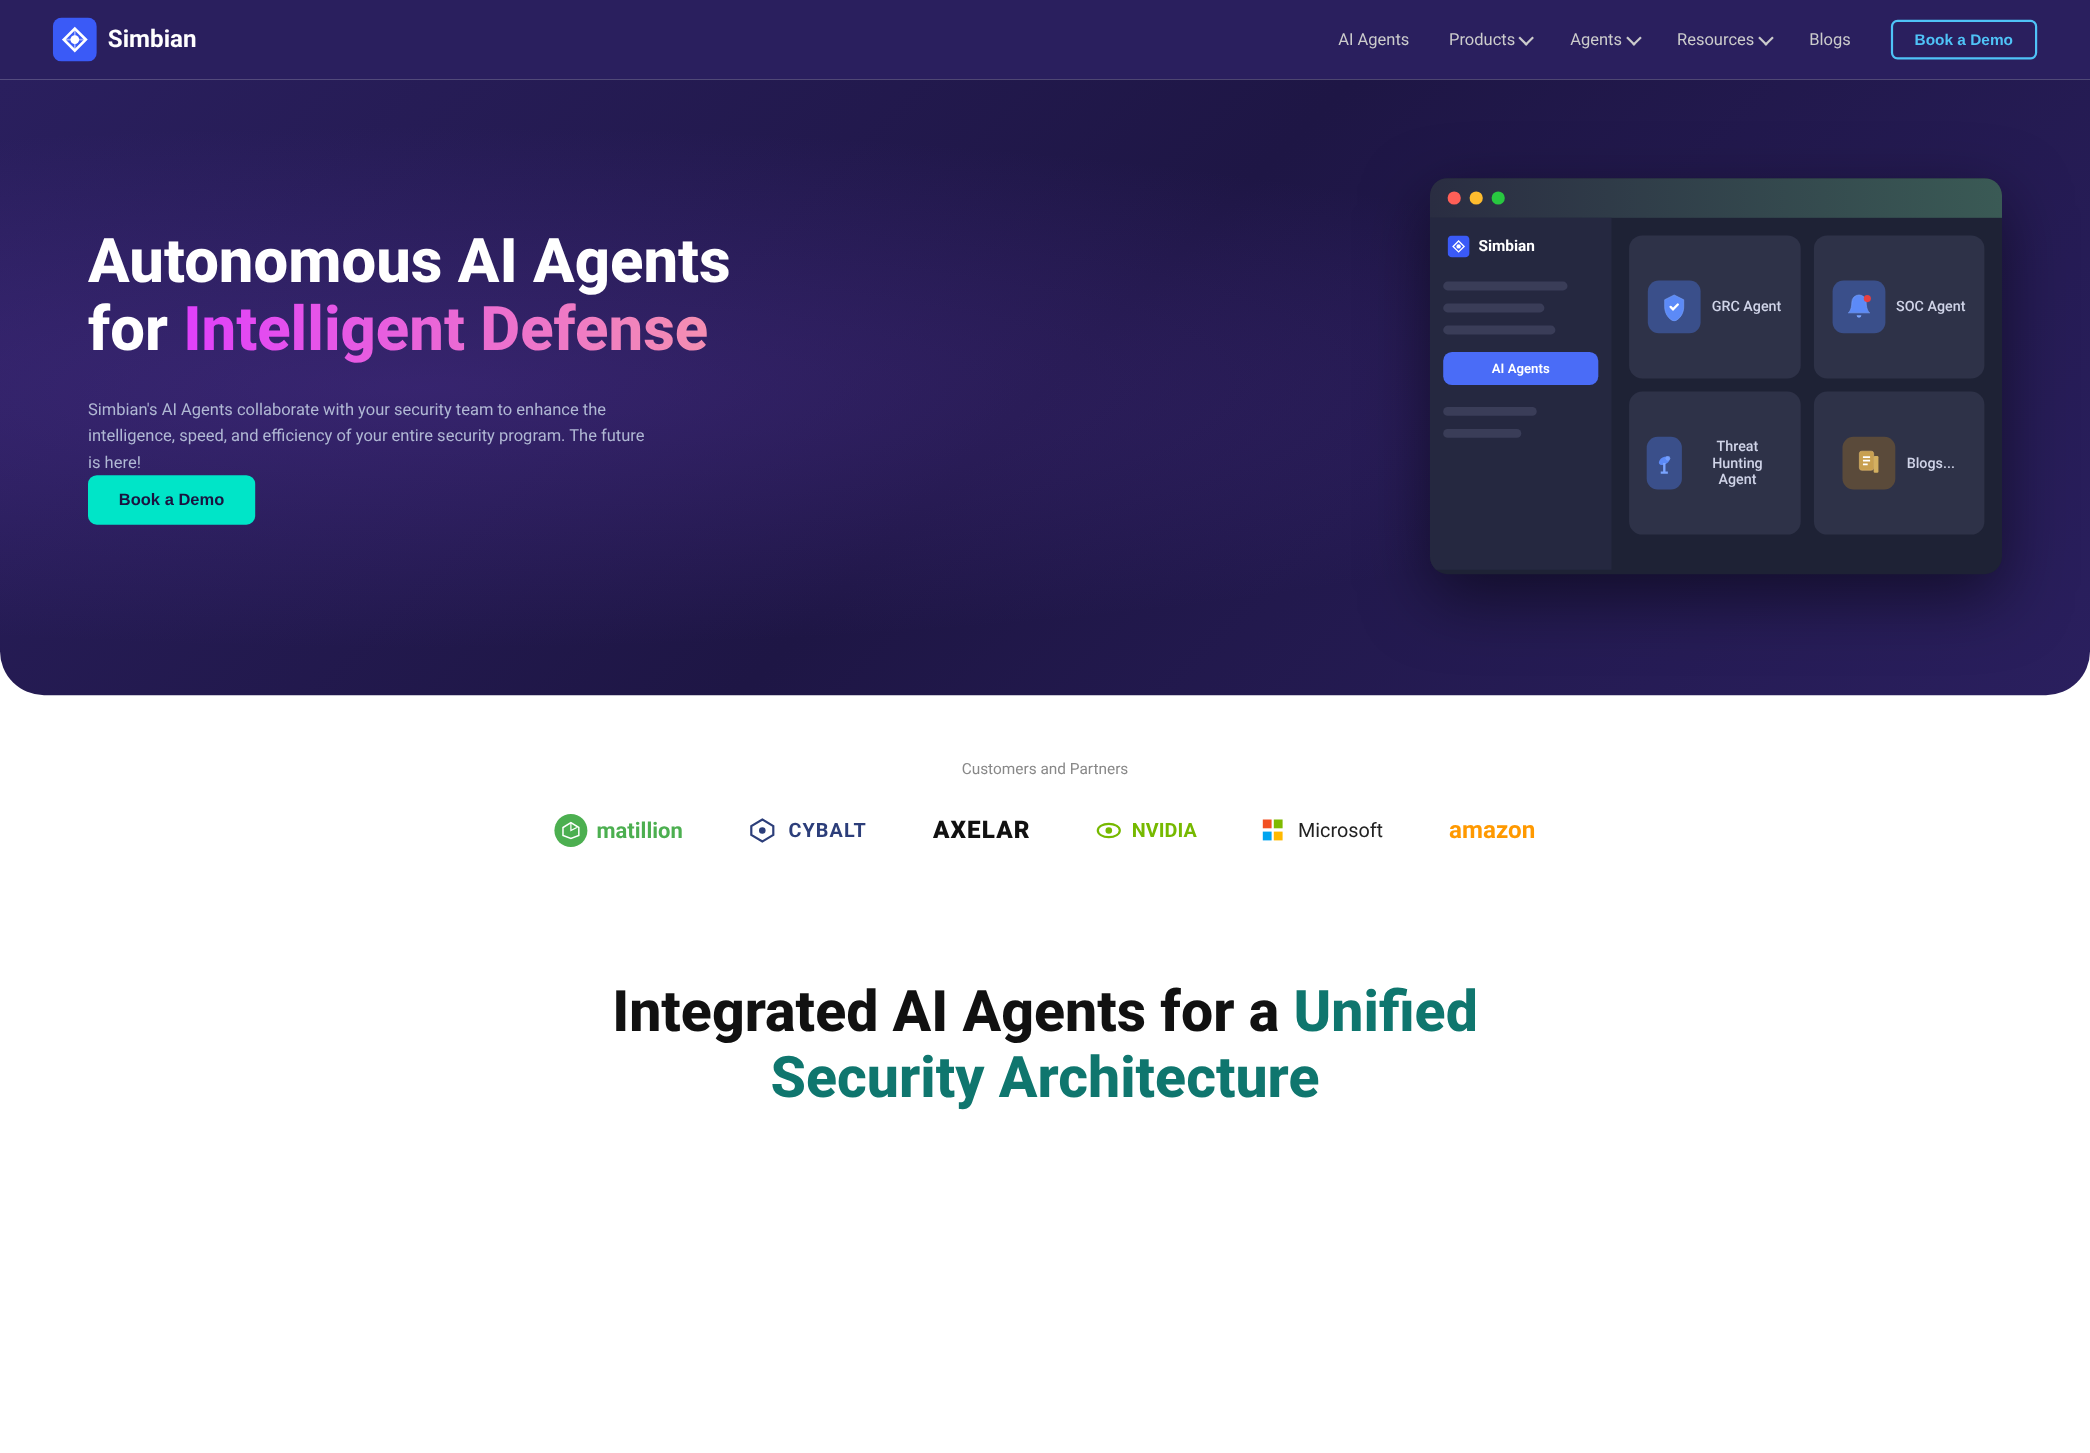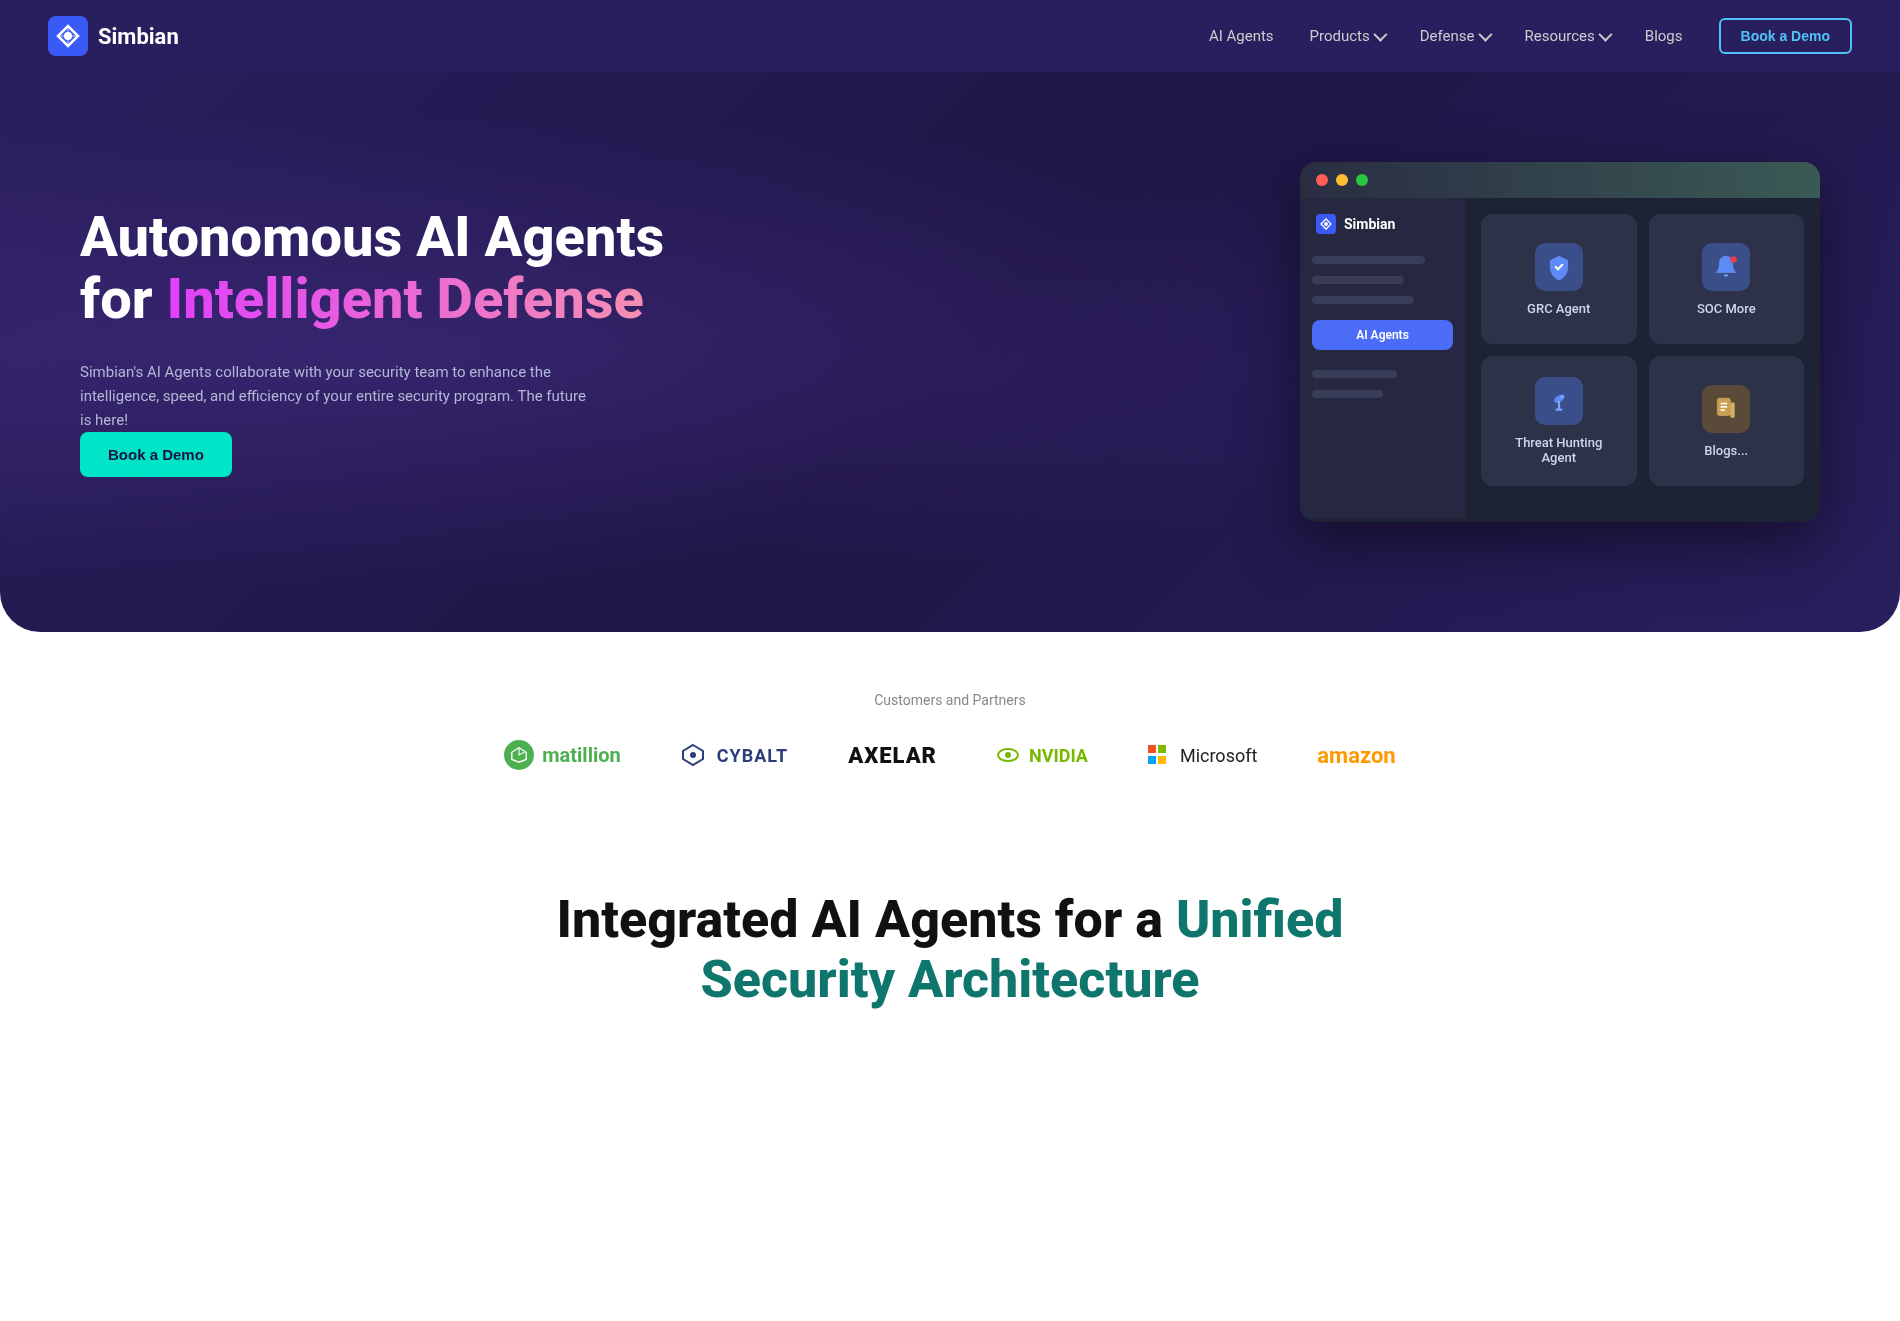--- a/index.html
+++ b/index.html
@@ -189,21 +189,21 @@
       display: grid;
       grid-template-columns: 1fr 1fr;
       gap: 12px;
       align-content: start;
     }
     .agent-card {
       background: #2e3248;
       border-radius: 12px;
       padding: 20px 16px;
       display: flex;
-      flex-direction: column;
+      flex-direction: row;
       align-items: center;
       justify-content: center;
       gap: 10px;
       min-height: 130px;
     }
     .agent-icon-box {
       width: 48px;
       height: 48px;
       border-radius: 10px;
       display: flex;
@@ -337,21 +337,21 @@
 
   <div class="navbar-links">
     <a href="#">
         <span>AI Agents</span>
       </a>
     <a href="#">
       <span>Products</span>
       <span class="chevron-down"></span>
     </a>
     <a href="#">
-      <span>Defense</span>
+      <span>Agents</span>
       <span class="chevron-down"></span>
     </a>
     <a href="#">
       <span>Resources</span>
       <span class="chevron-down"></span>
     </a>
     <a href="#">
         <span>Blogs</span>
       </a>
     <button class="btn-demo-nav">Book a Demo</button>
@@ -406,21 +406,21 @@
           </div>
 
           <div class="agent-card">
             <div class="agent-icon-box icon-soc">
               <svg width="26" height="26" viewBox="0 0 24 24" fill="none">
                 <path d="M12 2a6 6 0 0 1 6 6c0 7 3 9 3 9H3s3-2 3-9a6 6 0 0 1 6-6z" fill="#5c8af7" stroke="#7aa4ff" stroke-width="0.5"></path>
                 <path d="M10 19a2 2 0 0 0 4 0" fill="#7aa4ff"></path>
                 <circle cx="19" cy="5" r="3" fill="#e84040"></circle>
               </svg>
             </div>
-            <span class="agent-label">SOC More</span>
+            <span class="agent-label">SOC Agent</span>
           </div>
 
           <div class="agent-card">
             <div class="agent-icon-box icon-threat">
               <svg width="26" height="26" viewBox="0 0 24 24" fill="none">
                 <ellipse cx="12" cy="10" rx="5" ry="3" fill="#5c8af7" transform="rotate(-30 12 10)"></ellipse>
                 <line x1="12" y1="12" x2="12" y2="20" stroke="#7aa4ff" stroke-width="2"></line>
                 <line x1="9" y1="20" x2="15" y2="20" stroke="#7aa4ff" stroke-width="2"></line>
                 <circle cx="15" cy="8" r="2" fill="#7aa4ff" opacity="0.8"></circle>
               </svg>

